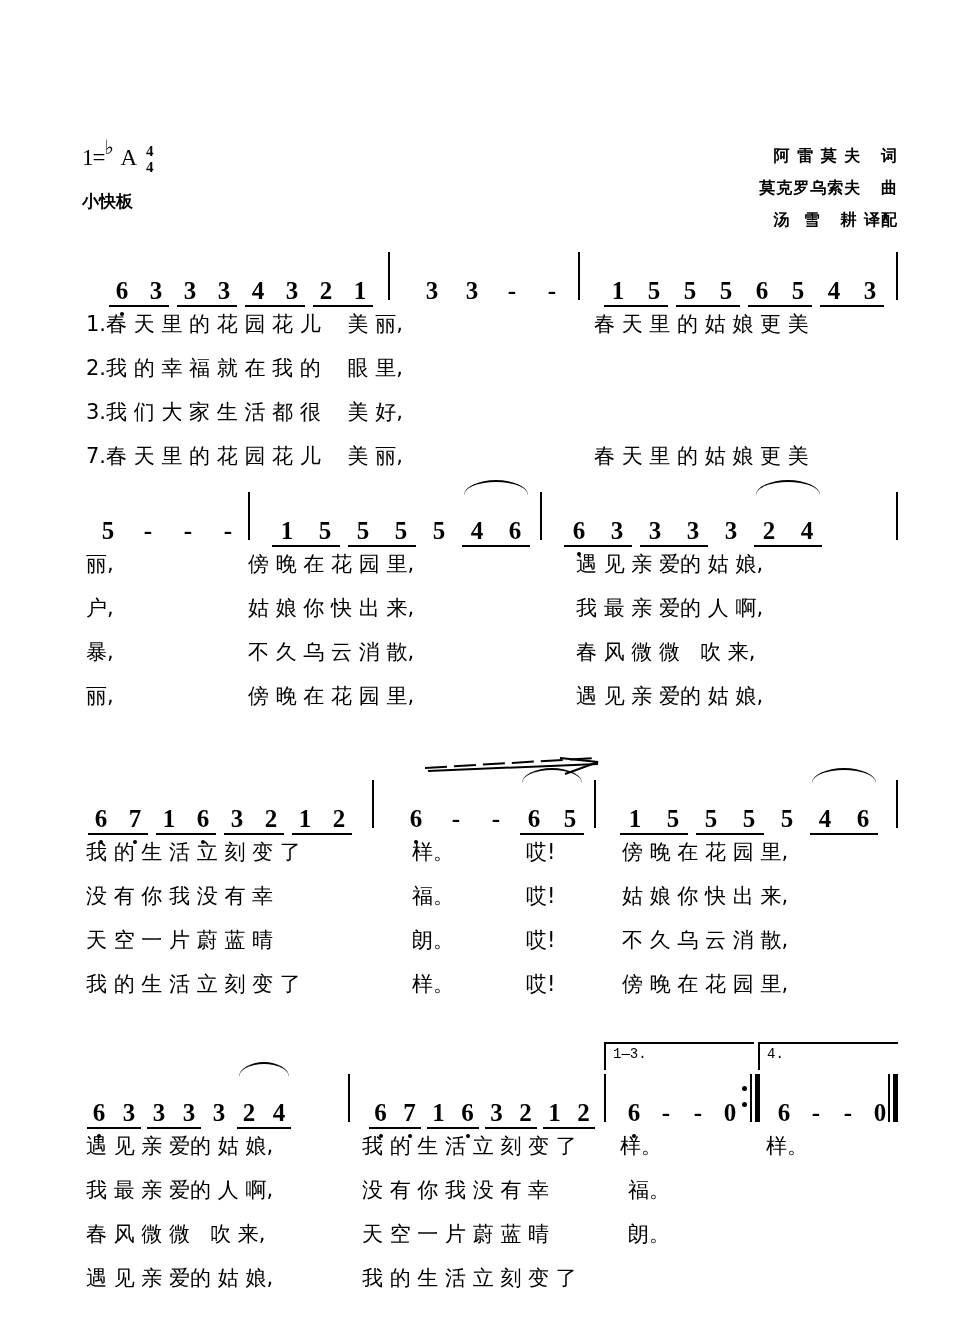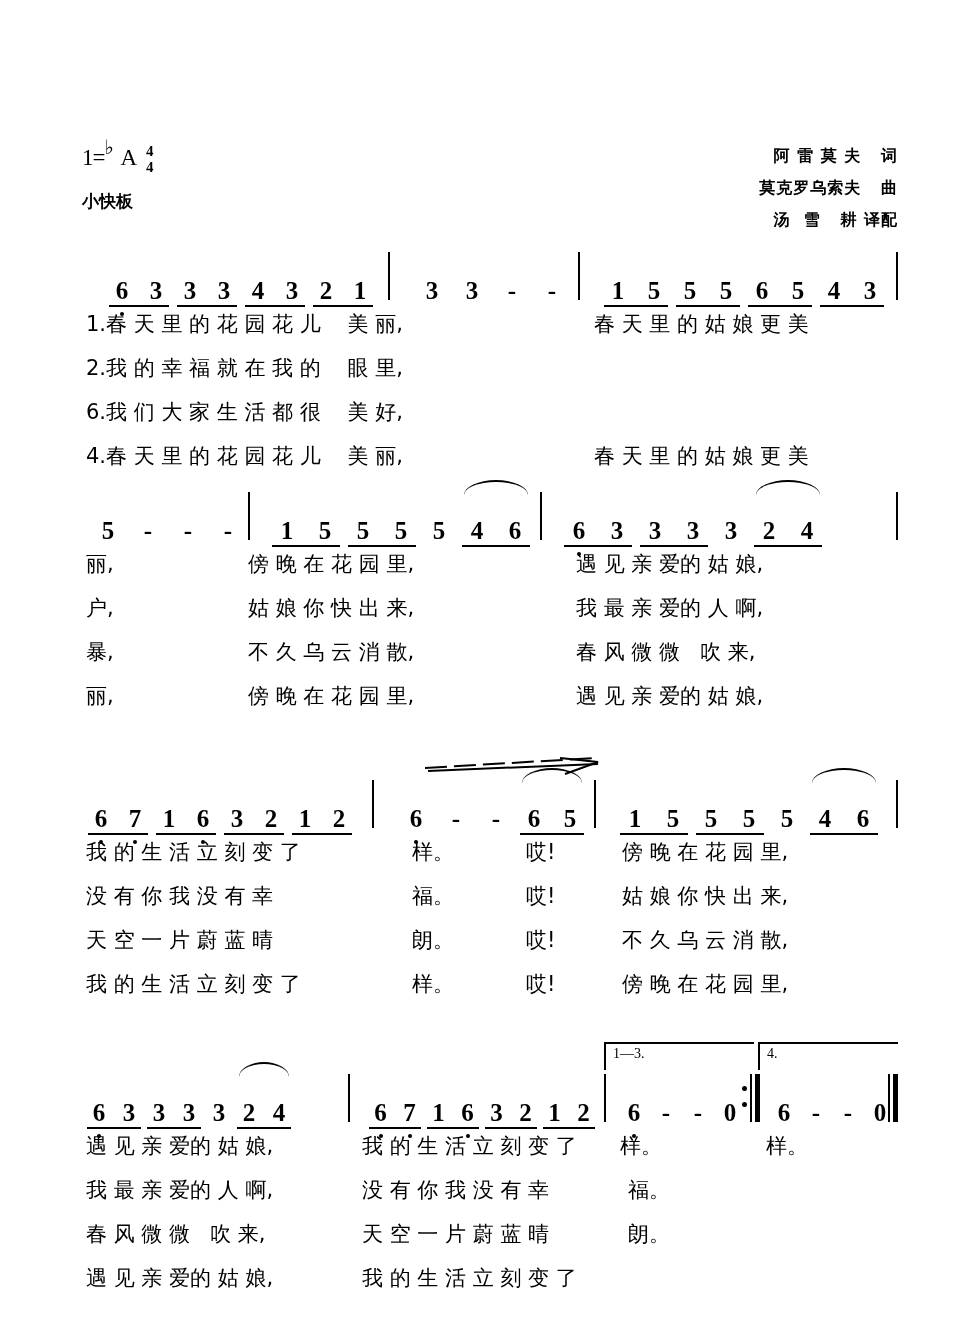--- a/index.html
+++ b/index.html
@@ -197,21 +197,21 @@
     position: absolute;
     border-top: 2px solid #000;
     border-left: 2px solid #000;
     height: 26px;
   }
   .volta .vlabel {
     position: absolute;
     left: 7px;
     top: 2px;
     font-size: 14px;
-    font-family: Liberation Serif, serif;
+    font-family: Liberation Mono, monospace;
     white-space: nowrap;
   }
 
   
   .slide-arrow {
     position: absolute;
   }
 
   
   .lyricblock {
@@ -304,24 +304,24 @@
 
     <div class="lyricblock">
       <div class="lyricline">
         <span class="seg" style="left:86px;">1.春 天 里 的 花 园 花 儿    美 丽,</span>
         <span class="seg" style="left:594px;">春 天 里 的 姑 娘 更 美</span>
       </div>
       <div class="lyricline">
         <span class="seg" style="left:86px;">2.我 的 幸 福 就 在 我 的    眼 里,</span>
       </div>
       <div class="lyricline">
-        <span class="seg" style="left:86px;">6.我 们 大 家 生 活 都 很    美 好,</span>
-      </div>
-      <div class="lyricline">
-        <span class="seg" style="left:86px;">4.春 天 里 的 花 园 花 儿    美 丽,</span>
+        <span class="seg" style="left:86px;">3.我 们 大 家 生 活 都 很    美 好,</span>
+      </div>
+      <div class="lyricline">
+        <span class="seg" style="left:86px;">7.春 天 里 的 花 园 花 儿    美 丽,</span>
         <span class="seg" style="left:594px;">春 天 里 的 姑 娘 更 美</span>
       </div>
     </div>
   </div>
 
   <div class="system sys2">
     <div class="noterow">
 
       <div class="measure" style="left:88px;">
         <span class="note" style="width:40px;">5</span>

